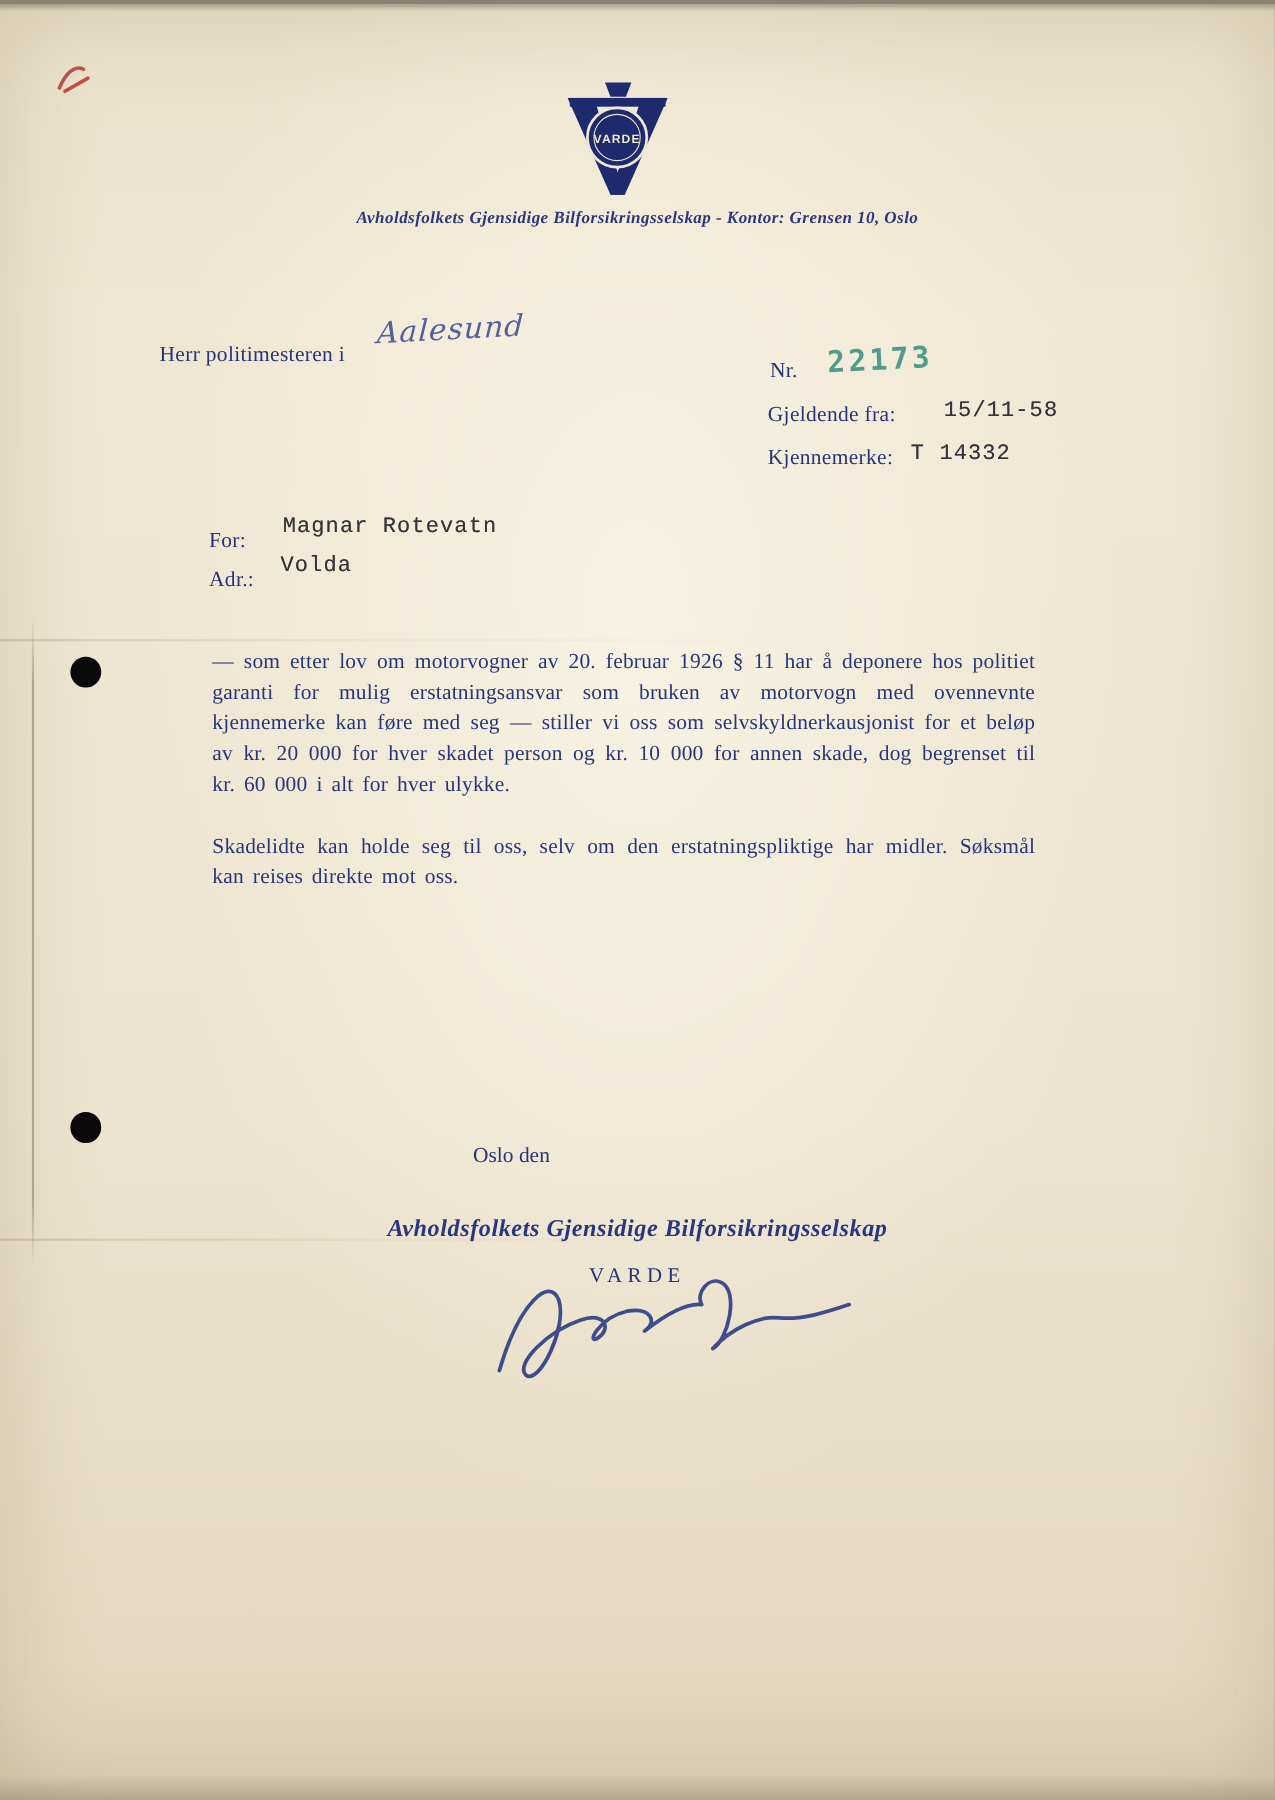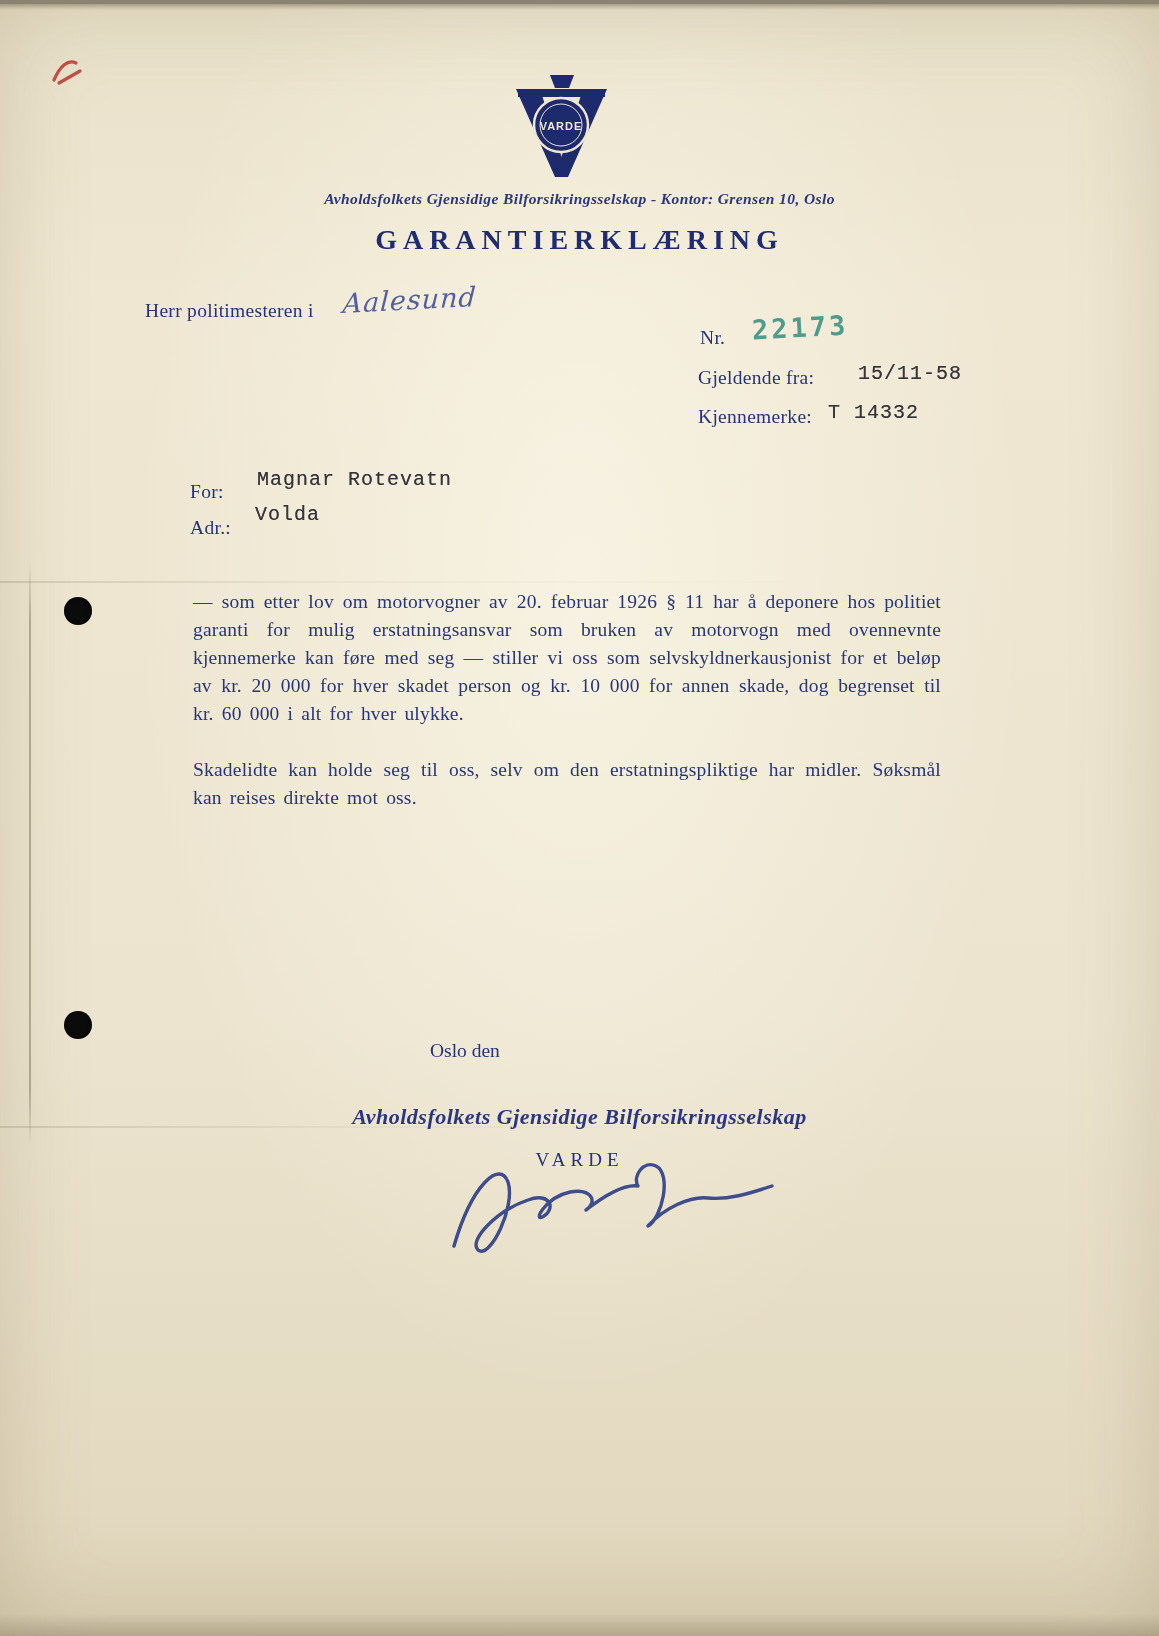--- a/index.html
+++ b/index.html
@@ -95,23 +95,22 @@
     <polygon points="10,14 34,14 62,102 49,102" fill="#1d2a6d"></polygon>
     <polygon points="77,14 101,14 62,102 49,102" fill="#1d2a6d"></polygon>
     <rect x="12" y="14" width="87" height="8" fill="#1d2a6d"></rect>
     <circle cx="55" cy="50" r="27" fill="#1d2a6d" stroke="#efe7d2" stroke-width="2.5"></circle>
     <circle cx="55" cy="50" r="21" fill="none" stroke="#efe7d2" stroke-width="1"></circle>
     <text x="55" y="55" text-anchor="middle" font-size="11" font-weight="bold" fill="#efe7d2" letter-spacing="1">VARDE</text>
   </svg>
 
   <div class="abs letterhead">Avholdsfolkets Gjensidige Bilforsikringsselskap - Kontor: Grensen 10, Oslo</div>
 
-  <div class="abs doc-title">GARANTIERKLÆRING</div>
 
-  <div class="abs label" style="left:145px;top:296px;text-align:center;">Herr politimesteren i</div>
+  <div class="abs label" style="left:145px;top:308px;text-align:center;">Herr politimesteren i</div>
   <div class="abs handwriting" style="left:342px;top:284px;">Aalesund</div>
 
   <div class="abs label" style="left:700px;top:323px;">Nr.</div>
   <div class="abs stamp" style="left:752px;top:308px;">22173</div>
 
   <div class="abs label" style="left:698px;top:363px;">Gjeldende fra:</div>
   <div class="abs typed" style="left:858px;top:358px;">15/11-58</div>
 
   <div class="abs label" style="left:698px;top:402px;">Kjennemerke:</div>
   <div class="abs typed" style="left:828px;top:397px;">T 14332</div>

